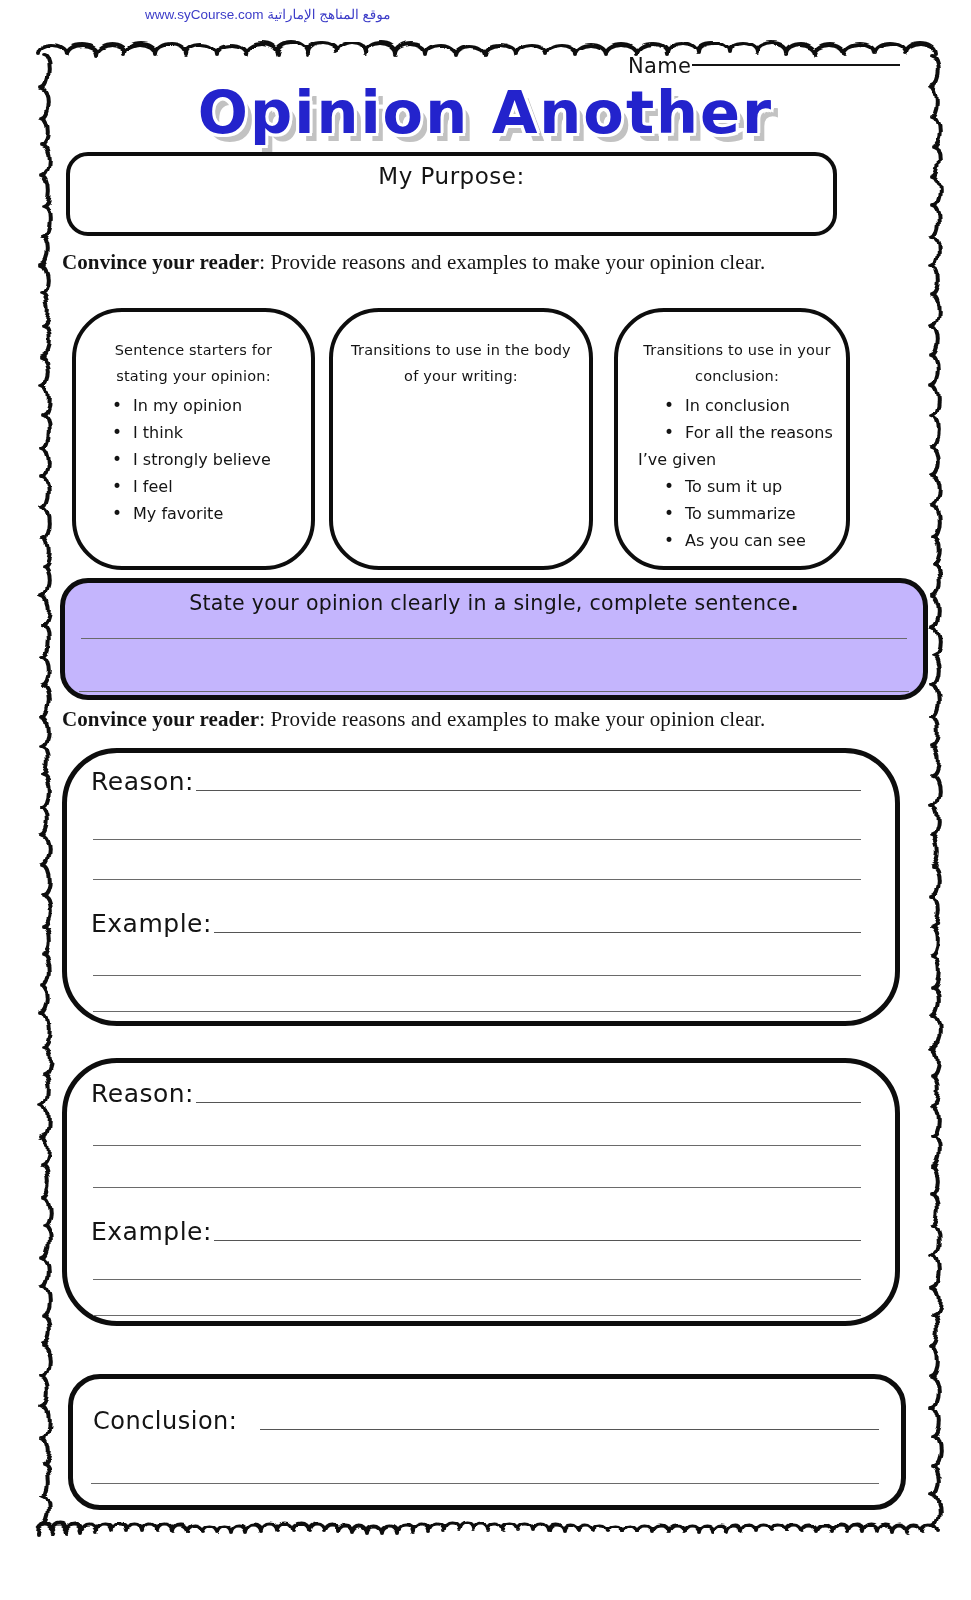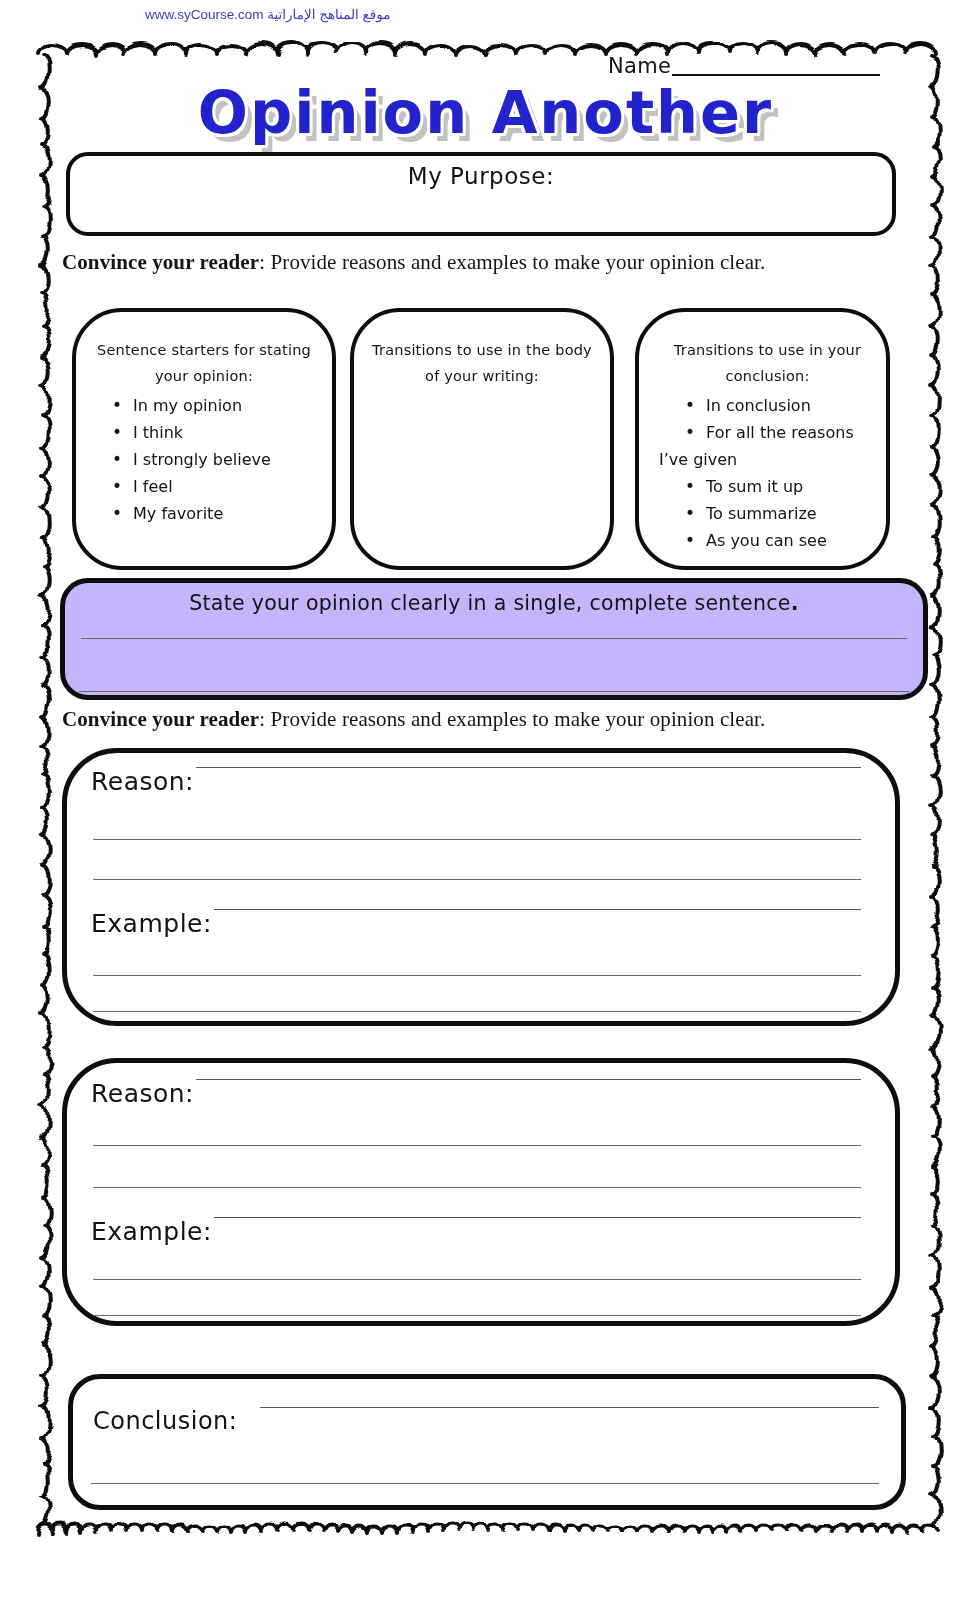--- a/index.html
+++ b/index.html
@@ -6,70 +6,70 @@
   body { background:#ffffff; }
   .page {
     position:relative; width:971px; height:1600px; background:#fff;
     font-family:"DejaVu Sans", sans-serif; color:#141414; overflow:hidden;
   }
   .site-link {
     position:absolute; top:6px; left:145px; font-size:13.5px;
     color:#3c3cc8; font-family:Liberation Sans, sans-serif;
   }
   .border-svg { position:absolute; left:0; top:0; width:971px; height:1600px; pointer-events:none; }
-  .name-row { position:absolute; top:54px; left:608px; display:flex; align-items:flex-end; }
+  .name-row { position:absolute; top:54px; left:628px; display:flex; align-items:center; }
   .name-row .nlbl { font-size:21px; font-weight:500; letter-spacing:0.3px; }
   .name-row .nline { width:208px; border-bottom:2.2px solid #141414; margin-bottom:2px; margin-left:1px; }
   .title {
     position:absolute; top:78px; left:0; width:100%; text-align:center;
     font-size:59px; font-weight:800; letter-spacing:2px; color:#2323cc;
     text-shadow: 3px 0 0 #fff, -3px 0 0 #fff, 0 3px 0 #fff, 0 -3px 0 #fff,
                  2.5px 2.5px 0 #fff, -2.5px 2.5px 0 #fff, 2.5px -2.5px 0 #fff, -2.5px -2.5px 0 #fff,
                  7px 8px 0 #c2c2c2;
   }
   .purpose-box {
-    position:absolute; left:66px; top:152px; width:830px; height:84px;
+    position:absolute; left:66px; top:152px; width:771px; height:84px;
     border:4px solid #0d0d0d; border-radius:22px; background:#fff;
   }
   .purpose-box .plbl { text-align:center; margin-top:7px; font-size:23px; letter-spacing:0.5px; }
   .instruction {
     position:absolute; left:62px; width:852px; font-size:21px;
     font-family:Liberation Serif, serif; letter-spacing:0.1px; white-space:nowrap;
   }
   .instruction b { font-weight:700; }
   .instr-1 { top:250px; }
   .instr-2 { top:707px; }
   .tips { position:absolute; left:72px; top:308px; display:flex; }
   .tip {
     border:4px solid #0d0d0d; border-radius:50px; background:#fff;
     height:262px; padding:25px 10px 8px 10px;
   }
-  .tip-1 { width:264px; margin-right:14px; }
+  .tip-1 { width:243px; margin-right:14px; }
   .tip-2 { width:264px; margin-right:21px; }
-  .tip-3 { width:255px;padding-left:20px; }
+  .tip-3 { width:236px;padding-left:20px; }
   .tip-heading { text-align:center; font-size:14.5px; line-height:26px; letter-spacing:0.2px; padding:0 4px; }
   .tip-list { margin-top:3px; }
   .tip-li { font-size:16px; line-height:27px; text-indent:26px; }
   .tip-li::before { content:"\2022"; font-size:17px; margin-right:11px; }
   .opinion-box {
     position:absolute; left:60px; top:578px; width:868px; height:122px;
     border:5px solid #0d0d0d; border-radius:28px; background:#c4b5fd;
   }
   .opinion-box .ohead { text-align:center; margin-top:8px; font-size:20.5px; letter-spacing:0.3px; }
   .opinion-box .ohead .dot { font-weight:800; }
   .wline { border-bottom:1.6px solid #6a6a6a; }
   .oline-1 { position:absolute; top:55px; left:16px; right:16px; }
   .oline-2 { position:absolute; top:108px; left:14px; right:14px; }
   .big-box {
     position:absolute; left:62px; width:838px;
     border:5px solid #0d0d0d; border-radius:55px; background:#fff;
   }
   .box-a { top:748px; height:278px; }
   .box-b { top:1058px; height:268px; }
-  .fill-row { position:absolute; left:24px; right:34px; display:flex; align-items:flex-start; }
+  .fill-row { position:absolute; left:24px; right:34px; display:flex; align-items:flex-end; }
   .fill-row .lbl { font-size:25px; white-space:nowrap; letter-spacing:0.5px; }
   .fill-row .flex-line { flex:1; border-bottom:1.7px solid #555; margin-bottom:5px; margin-left:2px; }
   .blank { position:absolute; left:26px; right:34px; border-bottom:1.7px solid #6a6a6a; }
   .box-a .row-reason  { top:14px; }  .box-a .bl-1 { top:86px; }  .box-a .bl-2 { top:126px; }
   .box-a .row-example { top:156px; } .box-a .bl-3 { top:222px; } .box-a .bl-4 { top:258px; }
   .box-b .row-reason  { top:16px; }  .box-b .bl-1 { top:82px; }  .box-b .bl-2 { top:124px; }
   .box-b .row-example { top:154px; } .box-b .bl-3 { top:216px; } .box-b .bl-4 { top:252px; }
   .conclusion-box {
     position:absolute; left:68px; top:1374px; width:838px; height:136px;
     border:5px solid #0d0d0d; border-radius:32px; background:#fff;

